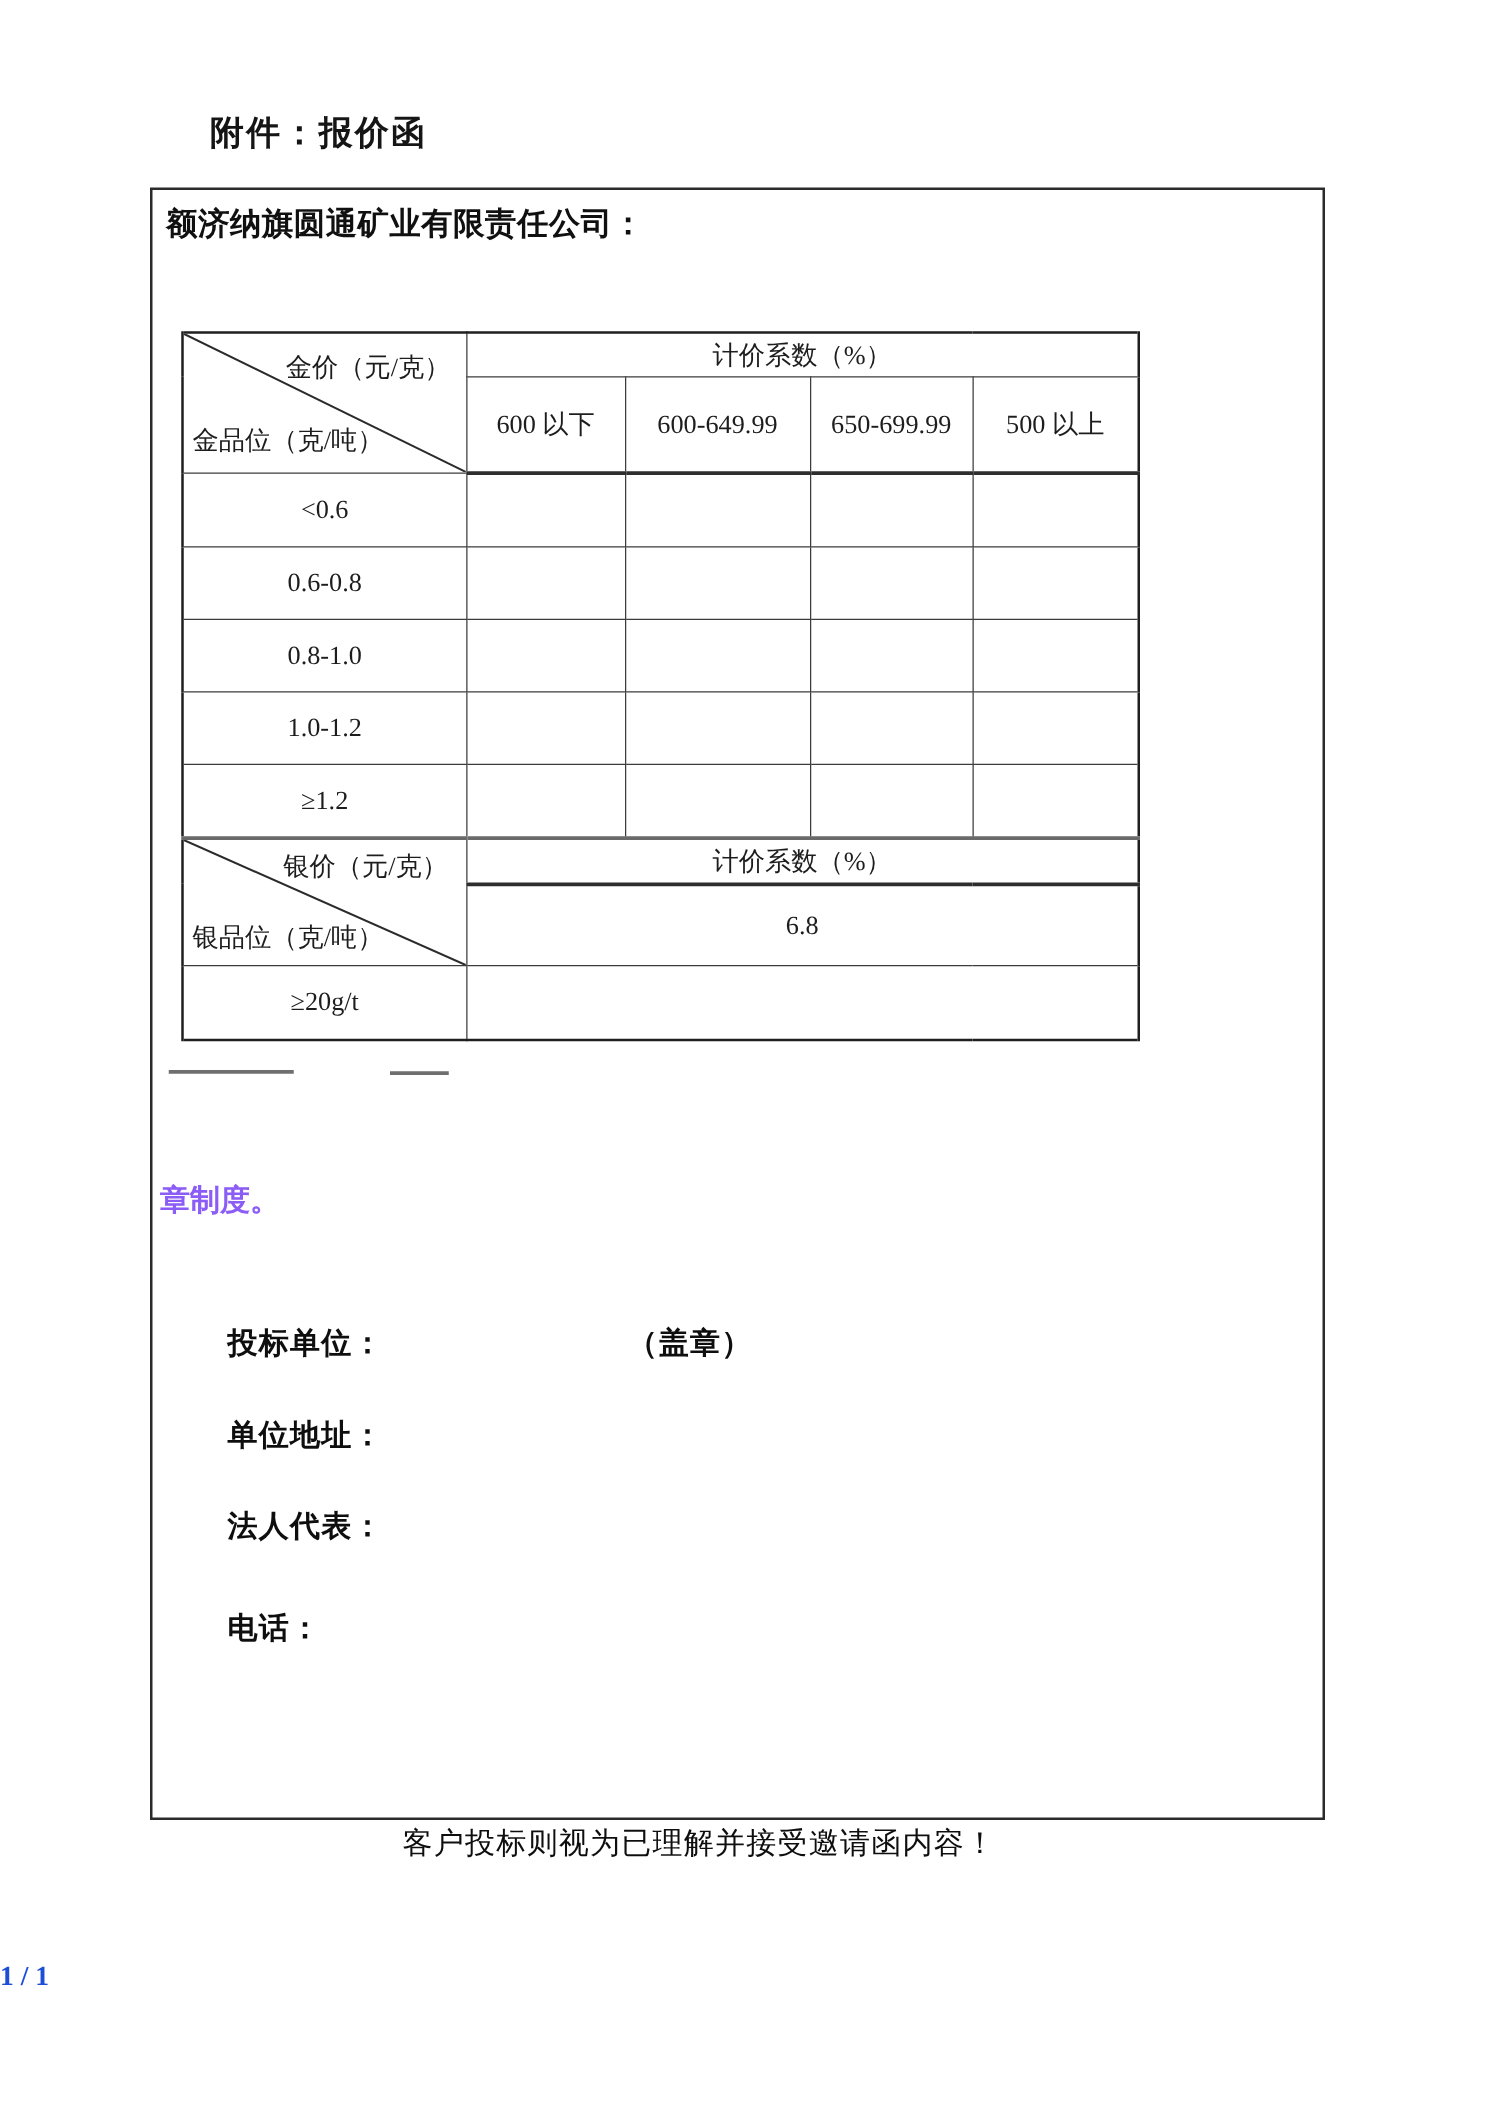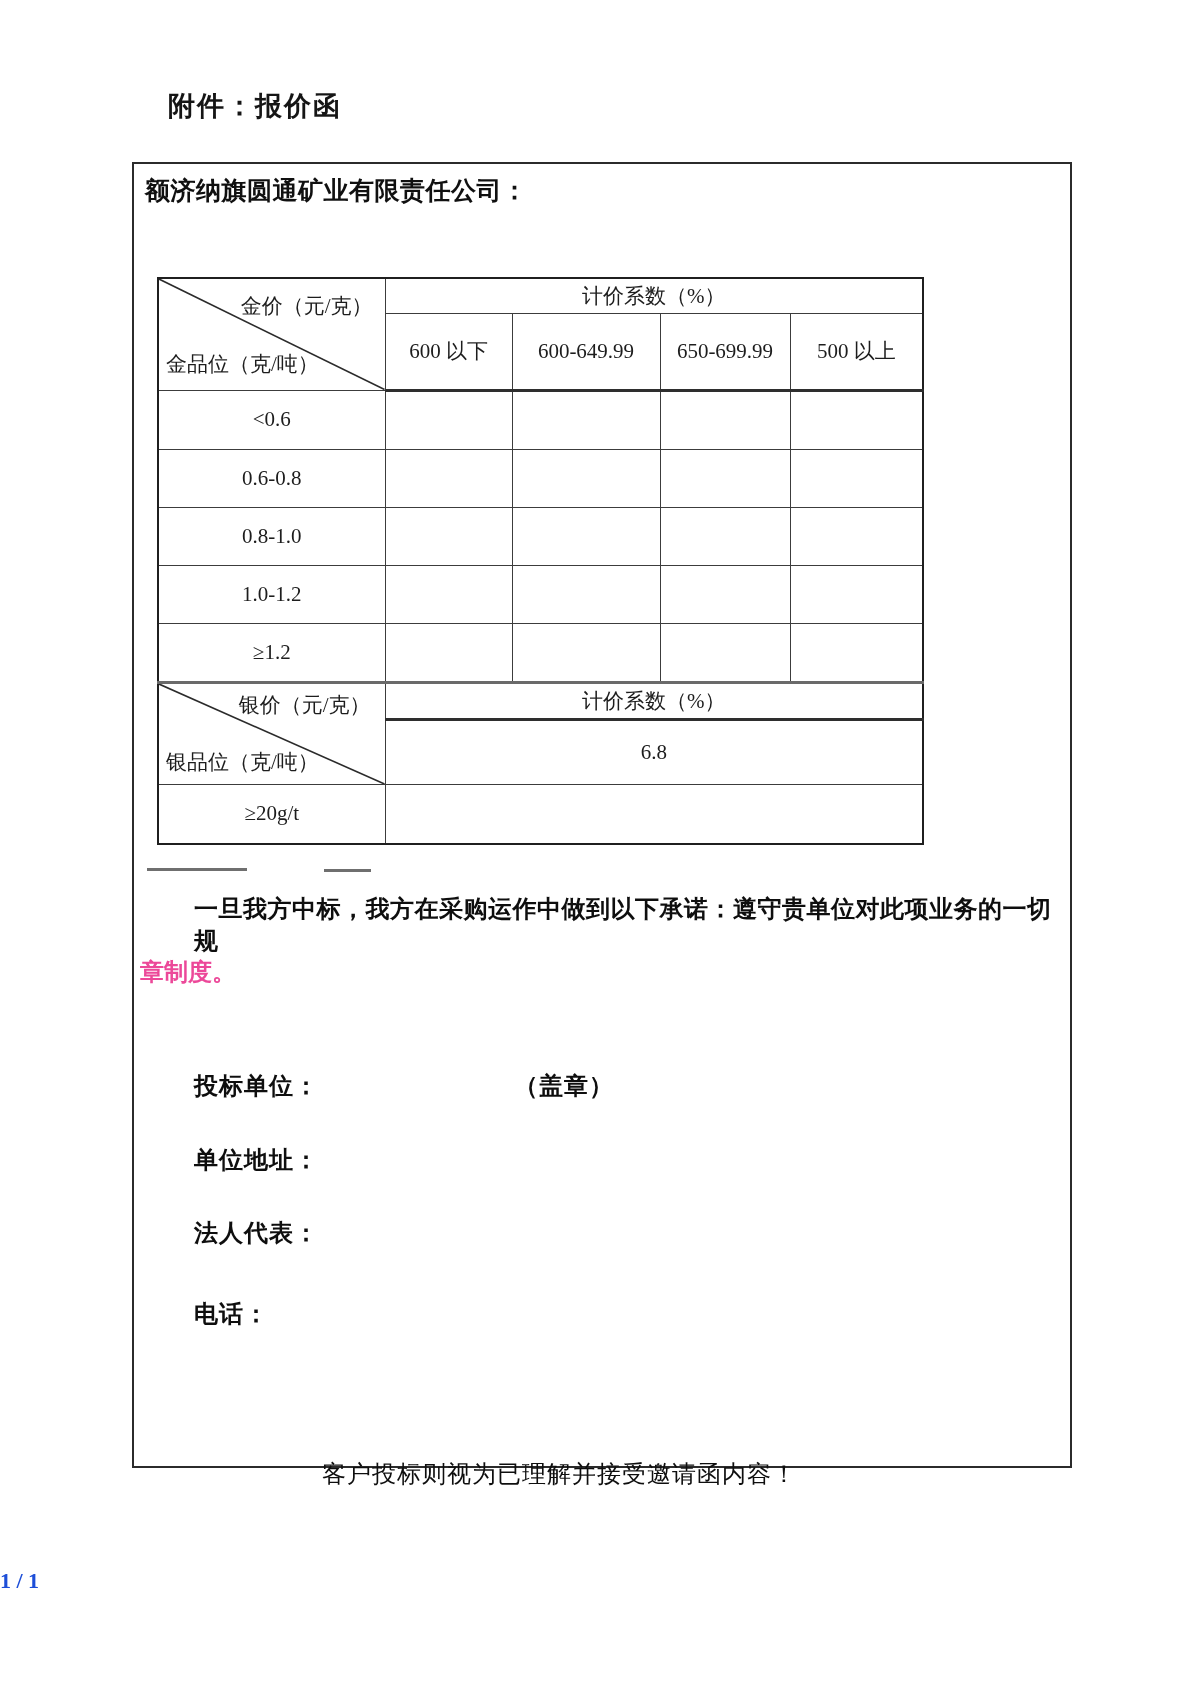--- a/index.html
+++ b/index.html
@@ -5,22 +5,22 @@
   html,body { margin:0; padding:0; background:#ffffff; }
   .page {
     position:relative; width:1190px; height:1682px; background:#ffffff;
     font-family:"Liberation Sans", sans-serif; color:#111; overflow:hidden;
   }
   .doc-title {
     position:absolute; left:168px; top:88px;
     font-size:27px; font-weight:bold; letter-spacing:2px; color:#151515;
   }
   .letter-box {
-    position:absolute; left:120px; top:162px; width:936px; height:1302px;
-    border:2px solid #2b2b2b; background:#fff;margin-left:12px;
+    position:absolute; left:120px; top:150px; width:936px; height:1302px;
+    border:2px solid #2b2b2b; background:#fff;
   }
   .recipient {
     position:absolute; left:11px; top:10px;
     font-size:25px; font-weight:bold; letter-spacing:0.5px; color:#101010;
   }
   .intro {
     position:absolute; left:60px; top:52px; width:860px;
     font-size:25px; font-weight:bold; letter-spacing:1px; color:#101010;
   }
   
@@ -48,21 +48,21 @@
   
   .mark-line { position:absolute; height:3px; background:#6f6f6f; }
   .mark-line.m1 { left:13px; top:704px; width:100px; }
   .mark-line.m2 { left:190px; top:705px; width:47px; }
   .para-1 {
     position:absolute; left:60px; top:729px; width:872px;
     font-size:24px; font-weight:bold; letter-spacing:0.5px; color:#0e0e0e;
   }
   .para-2 {
     position:absolute; left:6px; top:792px;
-    font-size:24px; font-weight:bold; color:#ec4899;text-align:center;
+    font-size:24px; font-weight:bold; color:#8b5cf6;text-align:center;
   }
   .field-label {
     position:absolute; left:60px;
     font-size:24px; font-weight:bold; letter-spacing:1px; color:#0e0e0e;
   }
   .f-bidder { top:906px; }
   .f-seal   { left:380px; top:906px; }
   .f-address{ top:980px; }
   .f-legal  { top:1053px; }
   .f-phone  { top:1134px; }
@@ -162,21 +162,20 @@
         <tr style="height:60px">
           <td class="outer-l">≥20g/t</td>
           <td colspan="4" class="outer-r"></td>
         </tr>
       </tbody>
     </table>
 
     <div class="mark-line m1"></div>
     <div class="mark-line m2"></div>
 
-    <div class="para-1">一旦我方中标，我方在采购运作中做到以下承诺：遵守贵单位对此项业务的一切规</div>
     <div class="para-2">章制度。</div>
 
     <div class="field-label f-bidder">投标单位：</div>
     <div class="field-label f-seal">（盖章）</div>
     <div class="field-label f-address">单位地址：</div>
     <div class="field-label f-legal">法人代表：</div>
     <div class="field-label f-phone">电话：</div>
 
   </div>
 

